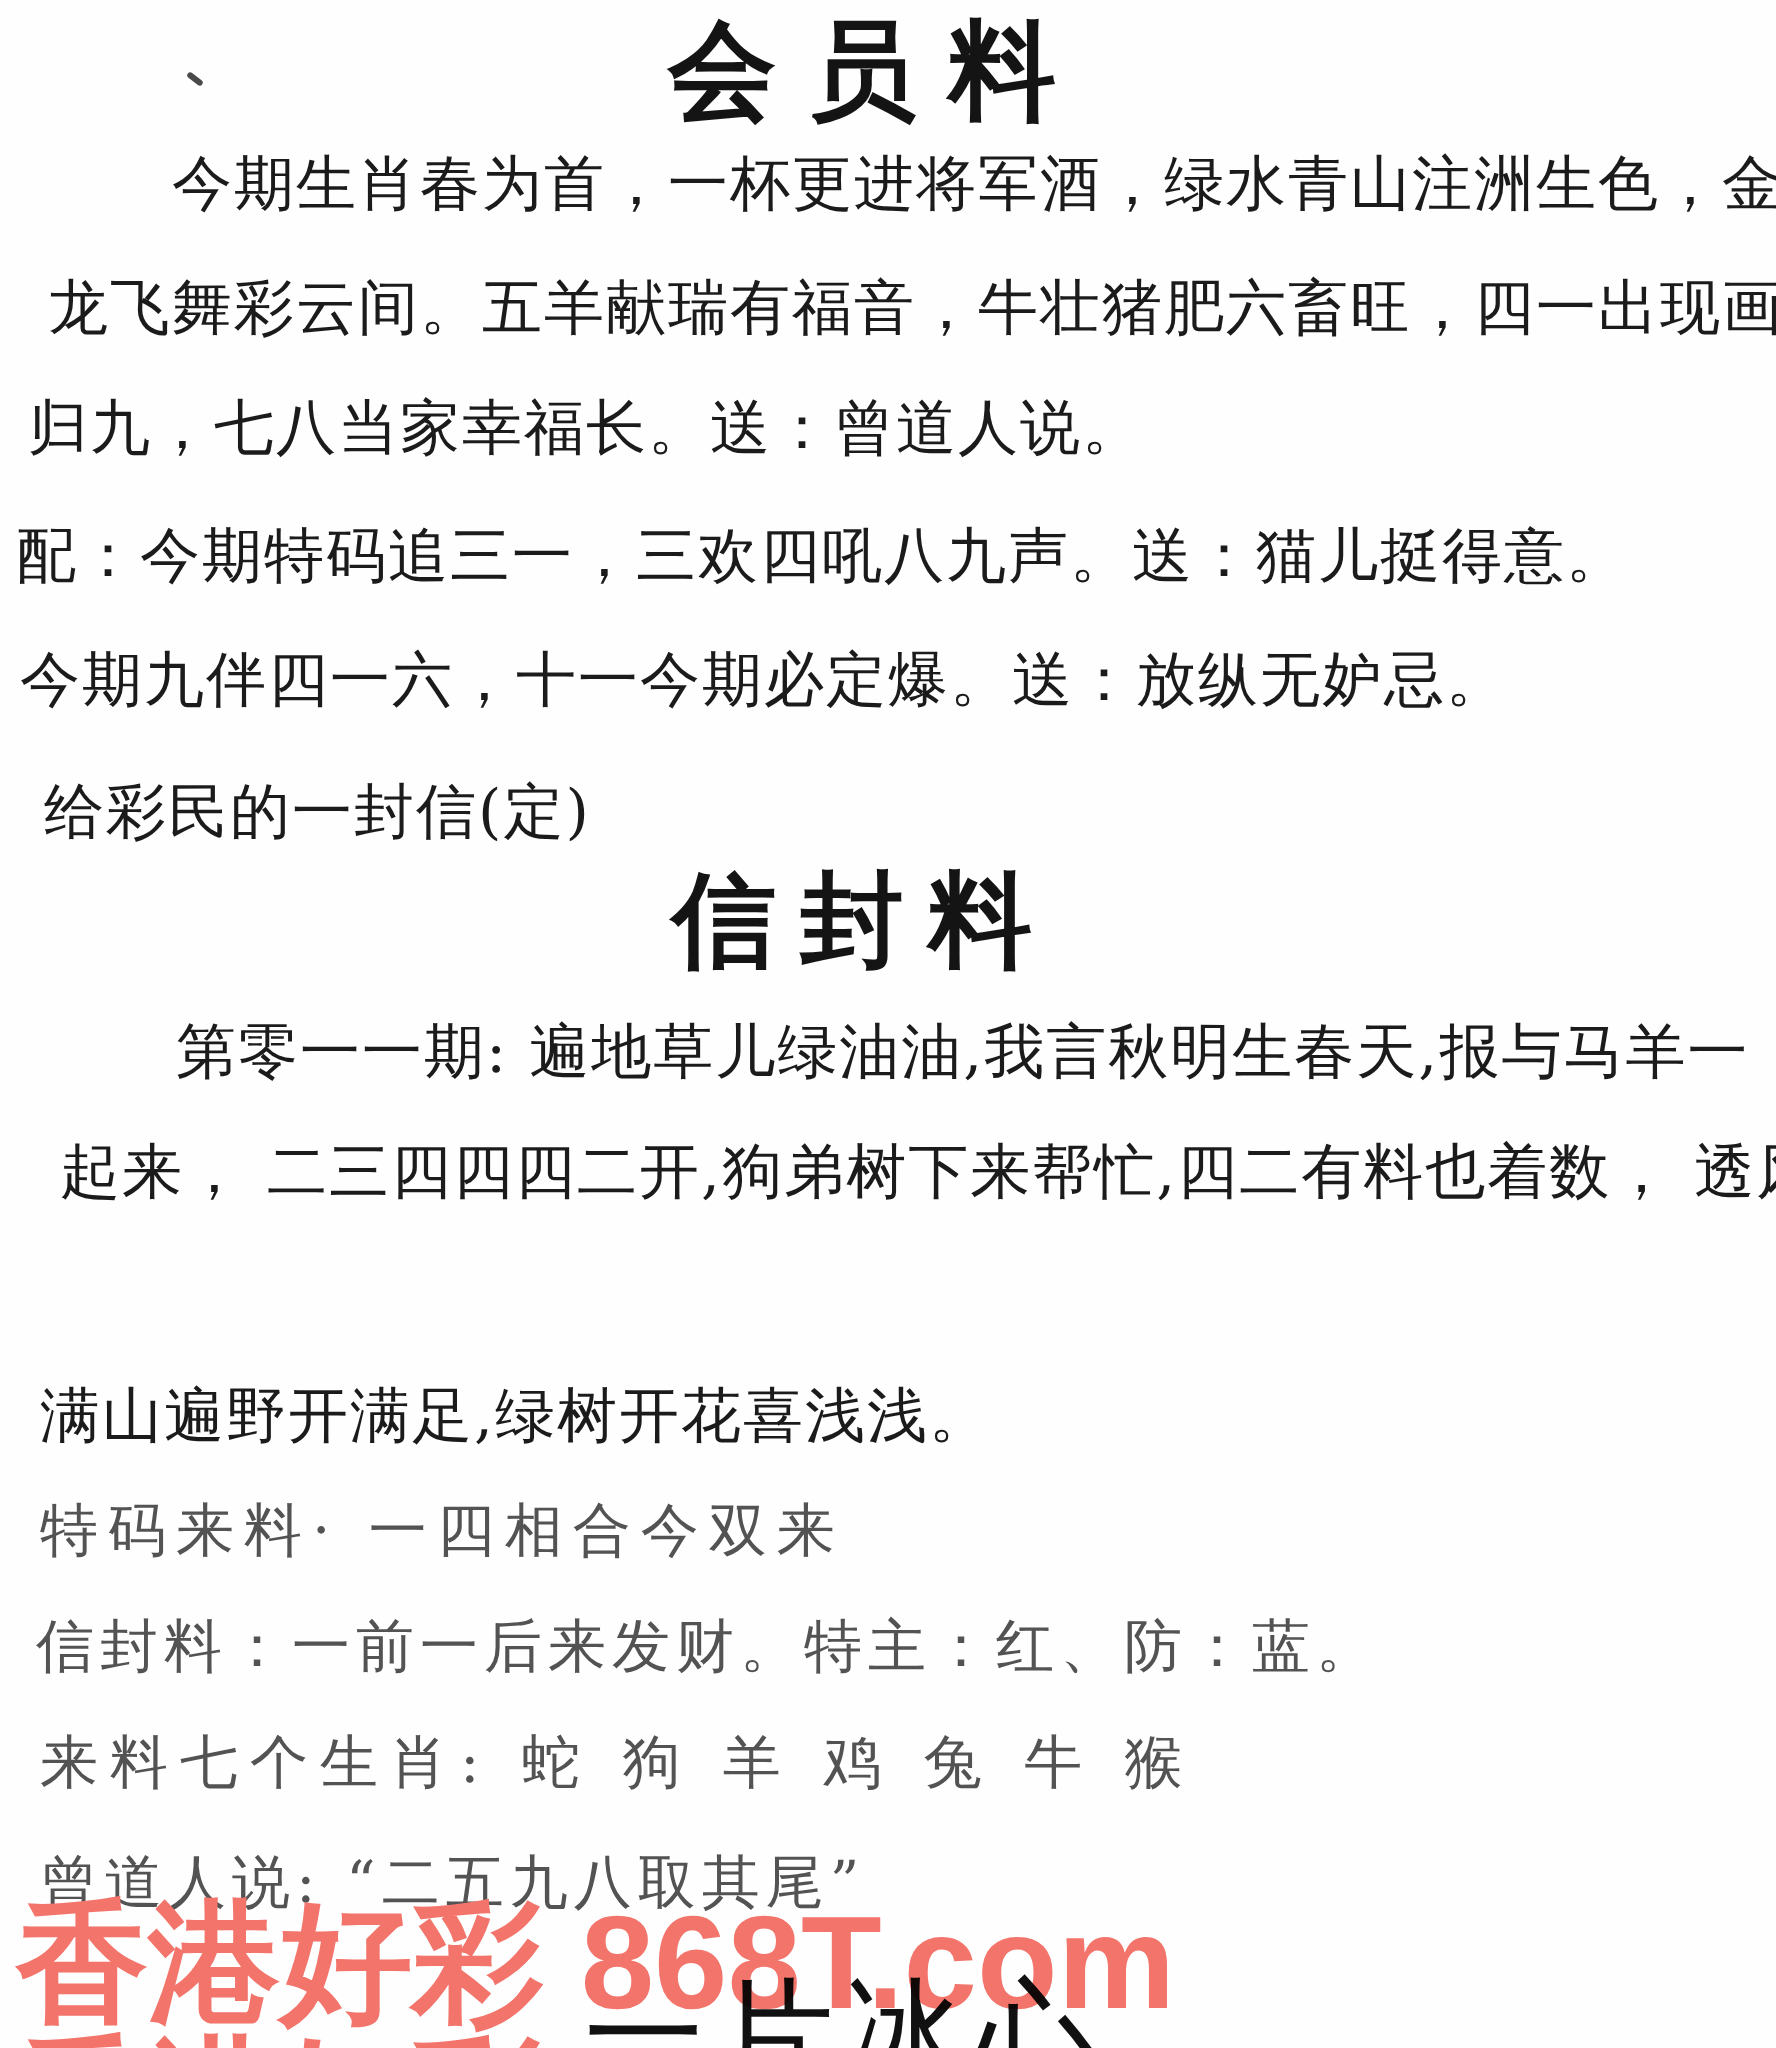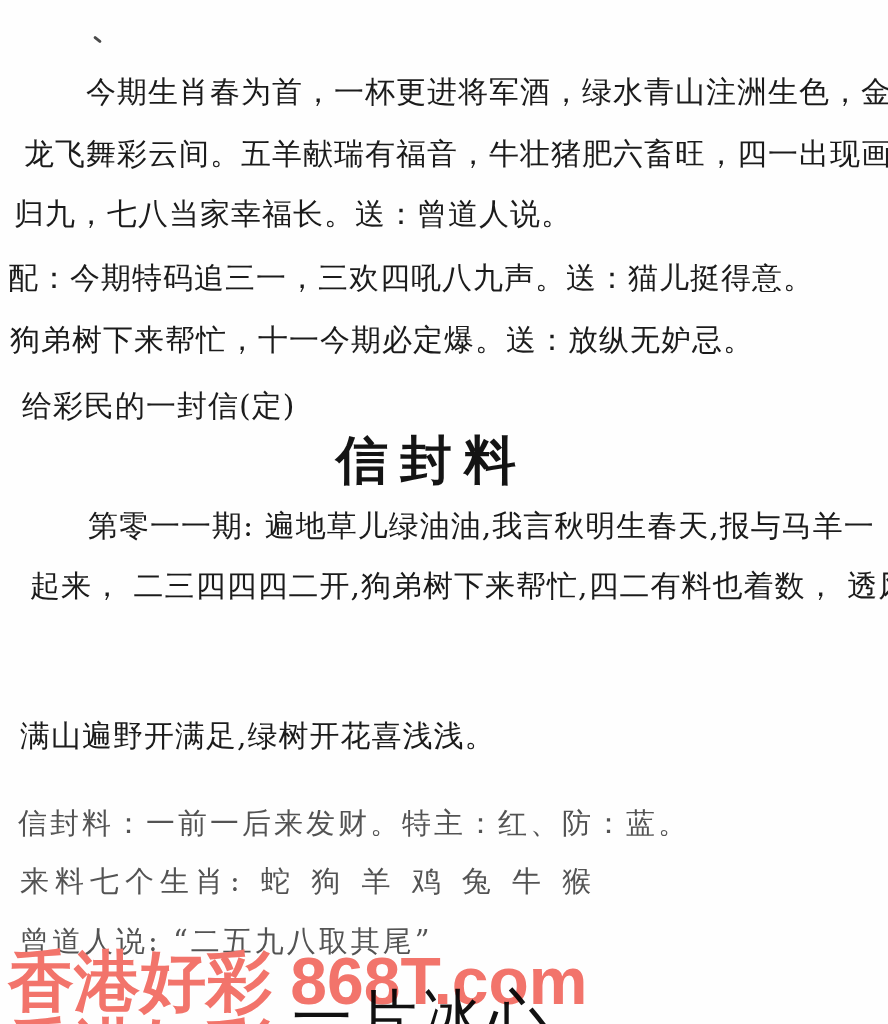--- a/index.html
+++ b/index.html
@@ -46,21 +46,21 @@
   .l1  { top: 72px;  left: 86px; }
   .l2  { top: 134px; left: 24px; }
   .l3  { top: 194px; left: 14px; }
   .l4  { top: 258px; left: 8px;  }
   .l5  { top: 320px; left: 10px; }
   .l6  { top: 386px; left: 22px; }
   .l7  { top: 442px; left: 18px; }
   .l8  { top: 506px; left: 88px; }
   .l9  { top: 566px; left: 30px; }
   .l10 { top: 628px; left: 18px; }
-  .l11 { top: 688px; left: 20px; margin-top: 28px; }
+  .l11 { top: 688px; left: 20px; }
 
   
   .faded { font-size: 29px; color: #3c3c3c; opacity: 0.88; }
   .l12 { top: 746px; left: 20px; letter-spacing: 5px; }
   .l13 { top: 804px; left: 18px; letter-spacing: 3px; }
   .l14 { top: 862px; left: 20px; letter-spacing: 6px; }
   .l15 { top: 922px; left: 20px; letter-spacing: 3px; }
 
   
   .speck {
@@ -101,35 +101,37 @@
     color: #111111;
     mix-blend-mode: multiply;
     white-space: nowrap;
   }
 </style>
 </head>
 <body>
 
 <div class="page">
 
+  <h1 class="title-member">会员料</h1>
   <div class="speck"></div>
 
   <div class="line l1">今期生肖春为首，一杯更进将军酒，绿水青山注洲生色，金</div>
   <div class="line l2">龙飞舞彩云间。五羊献瑞有福音，牛壮猪肥六畜旺，四一出现画</div>
   <div class="line l3">归九，七八当家幸福长。送：曾道人说。</div>
   <div class="line l4">配：今期特码追三一，三欢四吼八九声。送：猫儿挺得意。</div>
-  <div class="line l5">狗弟树下来帮忙，十一今期必定爆。送：放纵无妒忌。</div>
+  <div class="line l5">今期九伴四一六，十一今期必定爆。送：放纵无妒忌。</div>
   <div class="line l6">给彩民的一封信(定)</div>
 
   <h2 class="title-envelope">信封料</h2>
 
   <div class="line l8">第零一一期: 遍地草儿绿油油,我言秋明生春天,报与马羊一</div>
   <div class="line l9">起来， 二三四四四二开,狗弟树下来帮忙,四二有料也着数， 透风</div>
   <div class="line l11">满山遍野开满足,绿树开花喜浅浅。</div>
 
+  <div class="line faded l12">特码来料· 一四相合今双来</div>
   <div class="line faded l13">信封料：一前一后来发财。特主：红、防：蓝。</div>
   <div class="line faded l14">来料七个生肖: 蛇 狗 羊 鸡 兔 牛 猴</div>
   <div class="line faded l15">曾道人说: “二五九八取其尾”</div>
 
   <div class="watermark">香港好彩 868T.com</div>
   <div class="watermark-clip">
     <div class="watermark">香港好彩 868T.com</div>
   </div>
   <div class="signature">一片冰心</div>
 

